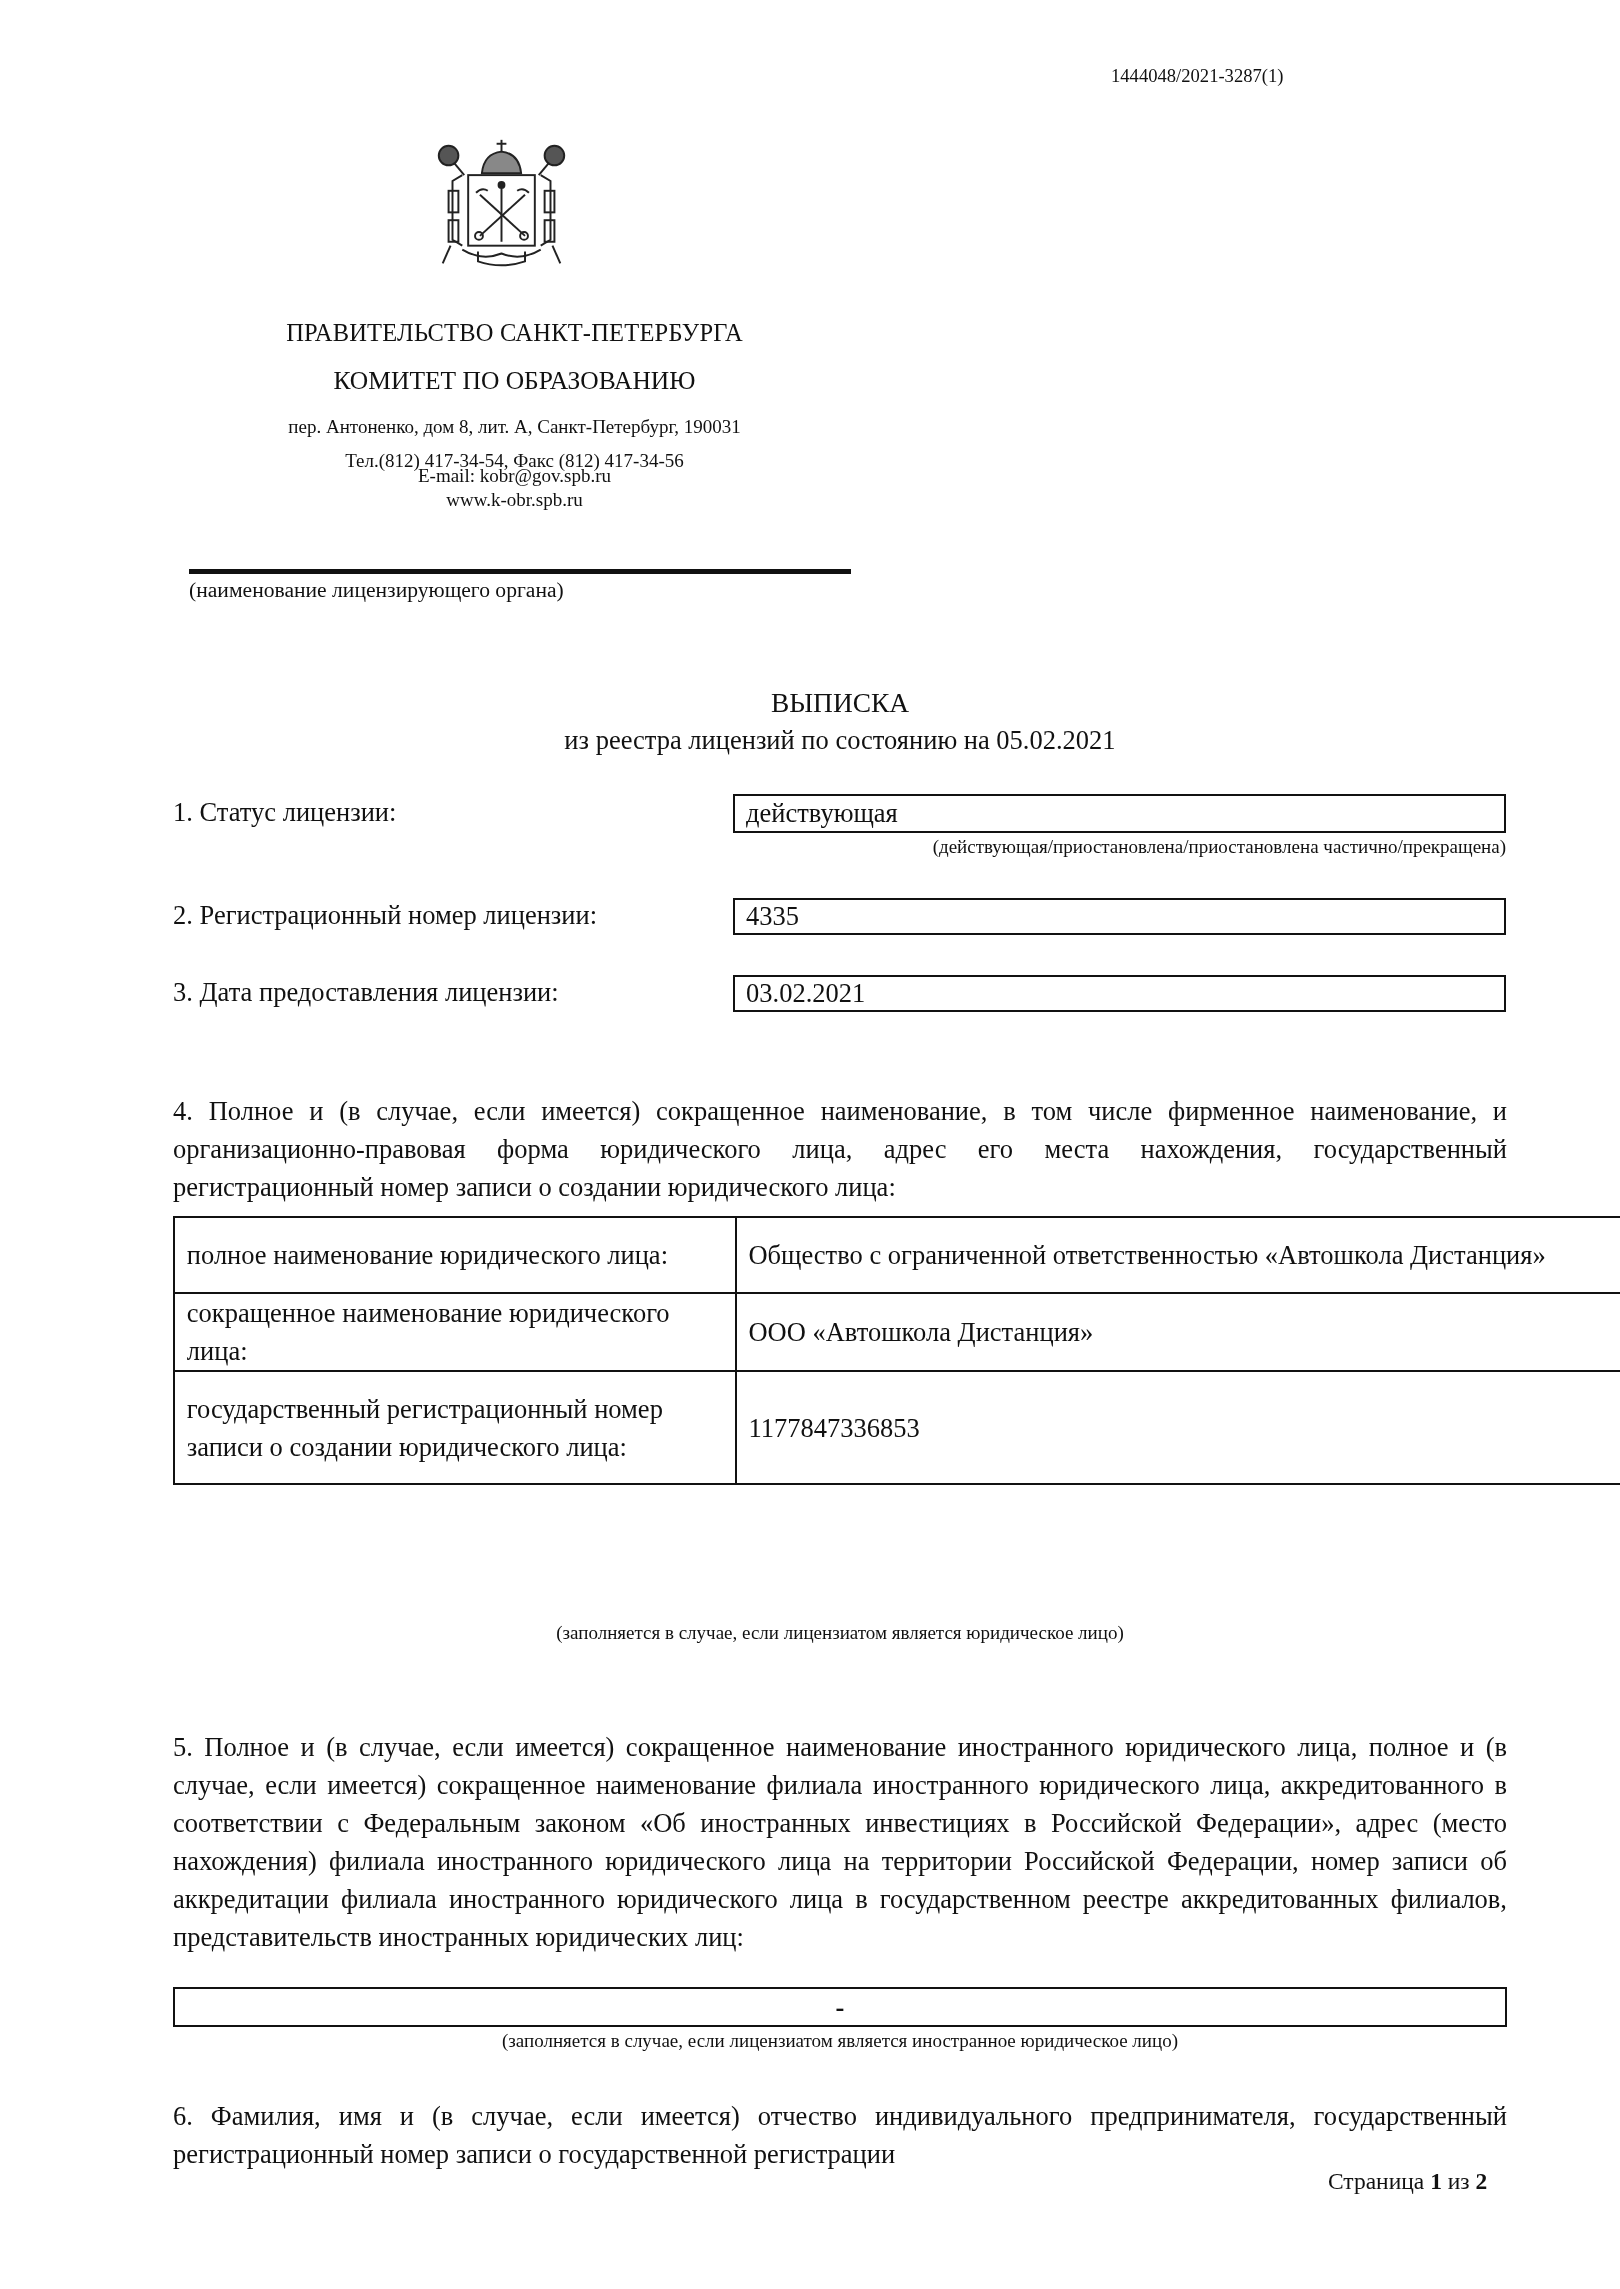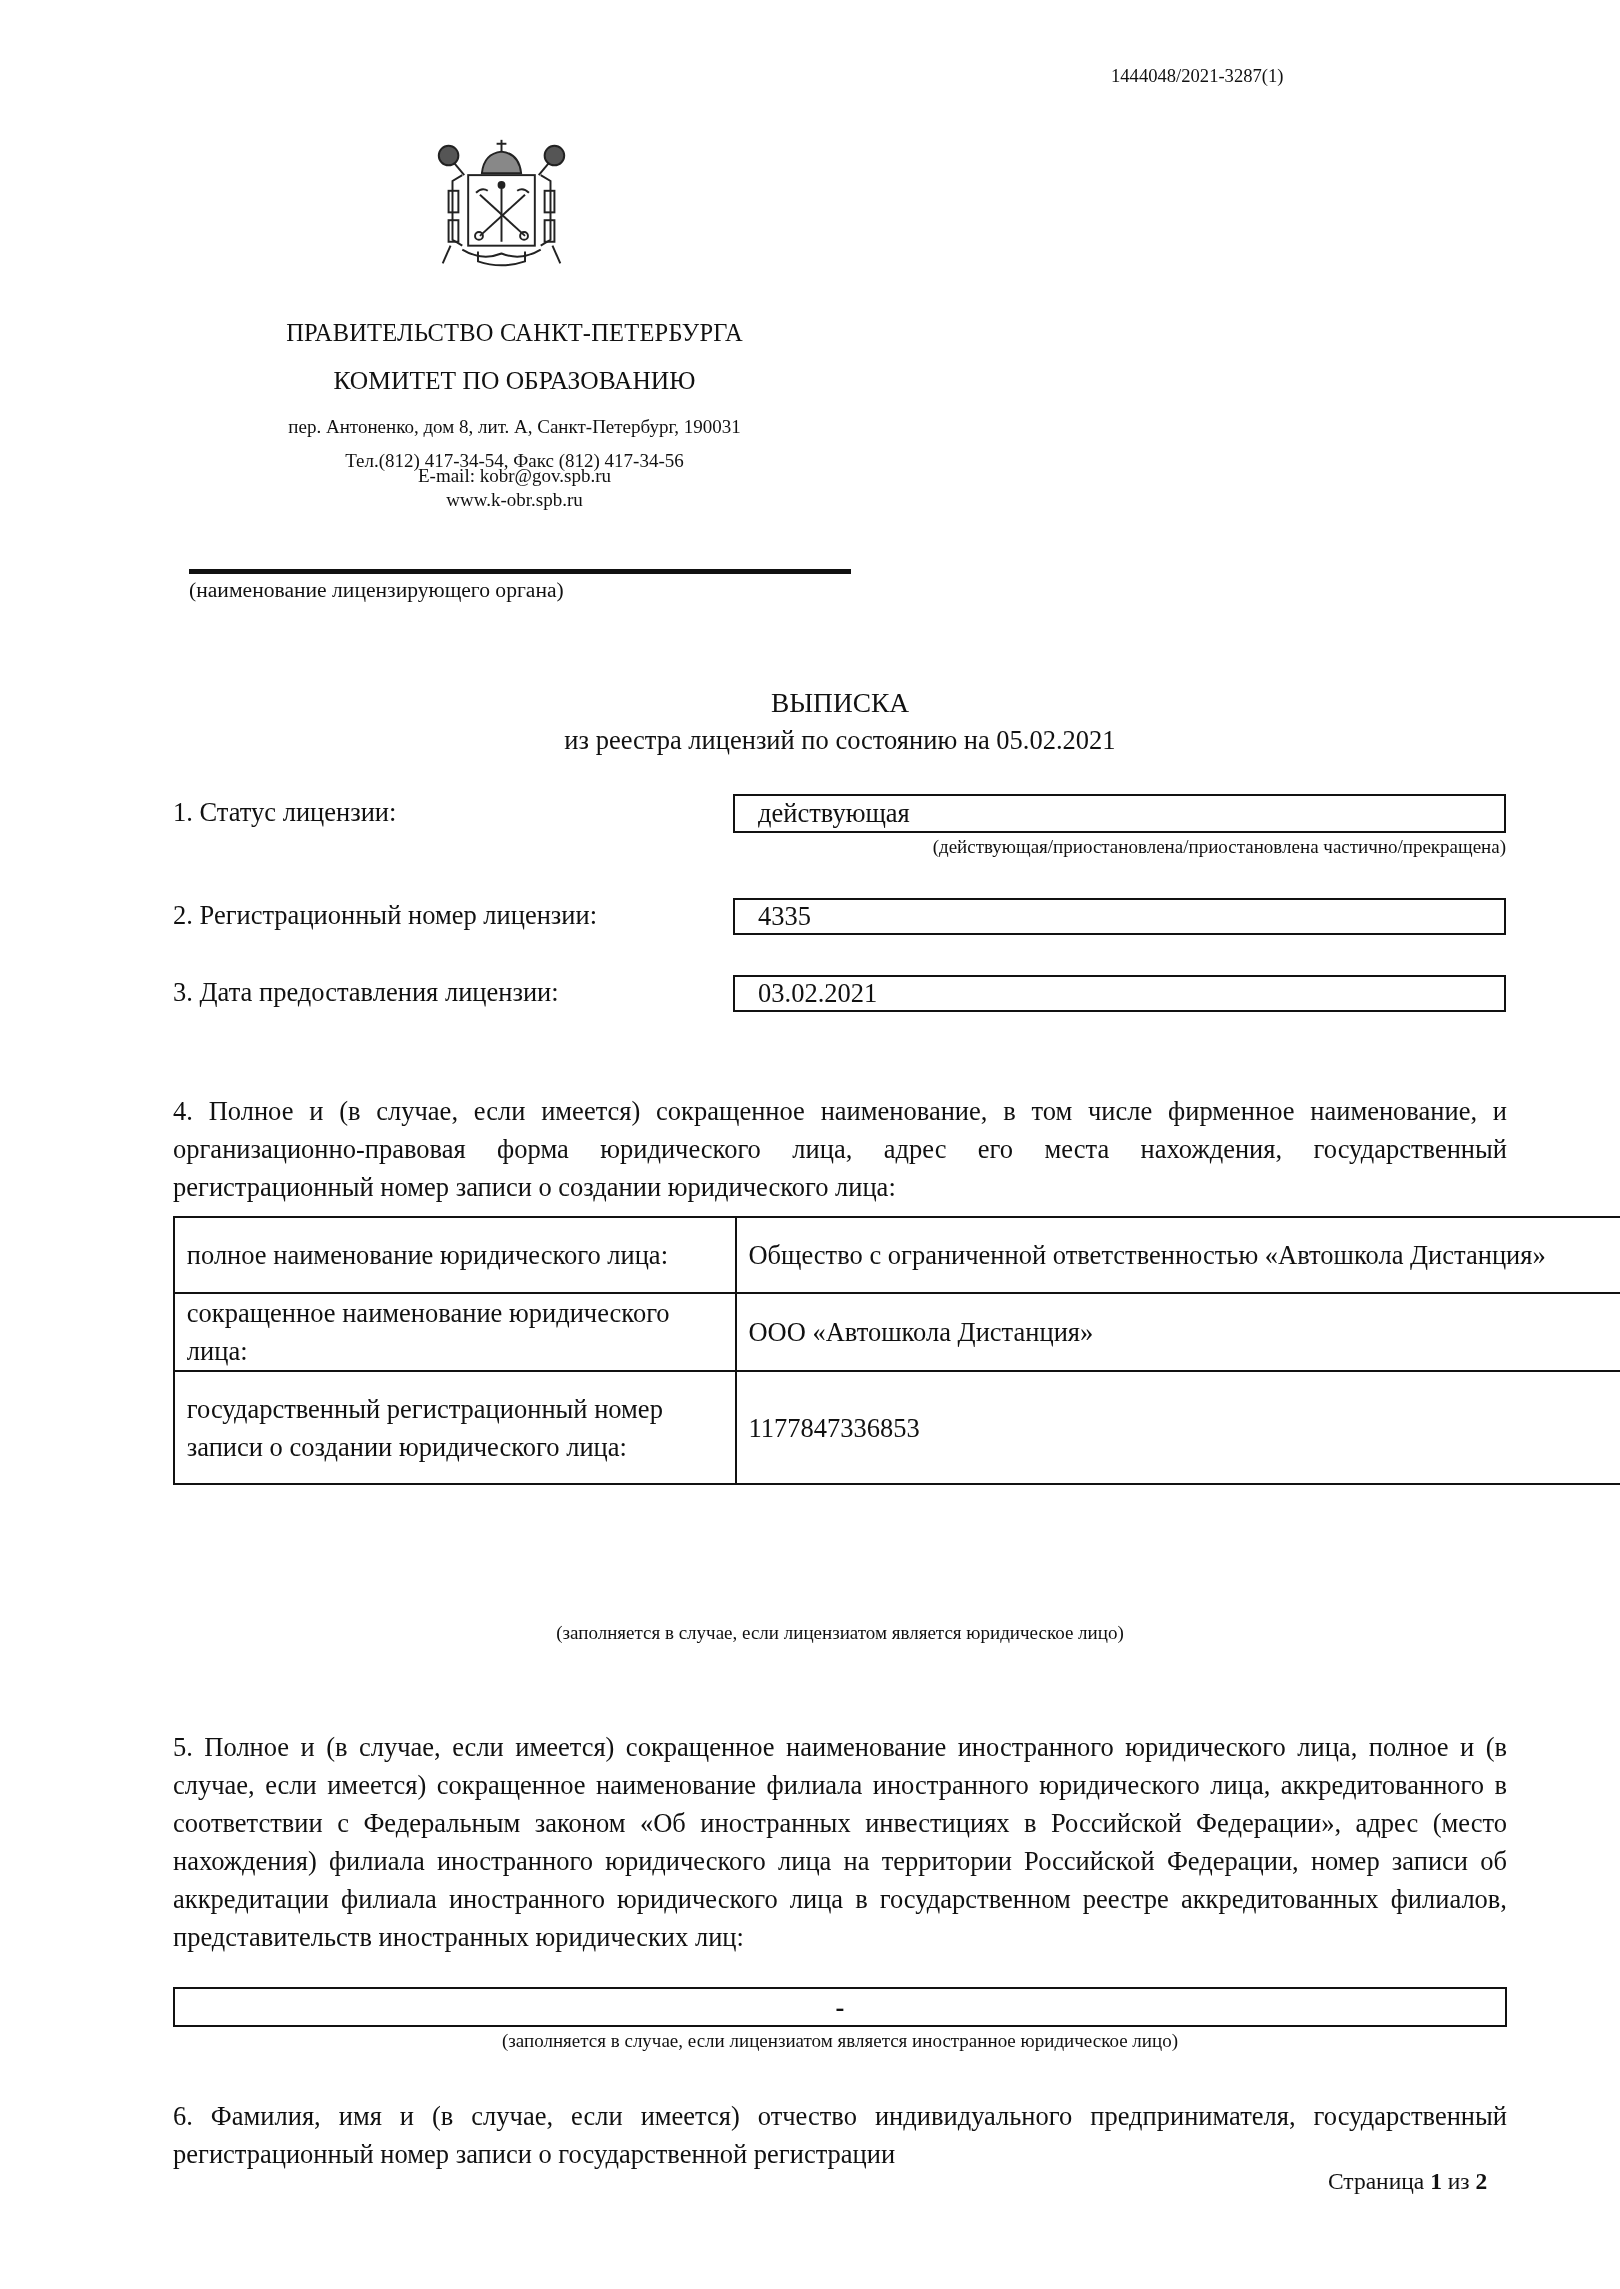--- a/index.html
+++ b/index.html
@@ -16,21 +16,21 @@
     .addr { font-size: 19px; line-height: 24.5px; }
     .addr1 { top: 415px; } .addr2 { top: 449px; } .addr3 { top: 464px; } .addr4 { top: 488px; }
     .org-line { left: 189px; top: 569px; width: 662px; height: 4.9px; background: #111; }
     .org-caption { left: 189px; top: 578px; width: 662px; font-size: 21.6px; }
     .title { left: 173px; width: 1334px; text-align: center; }
     .title-main { top: 688px; font-size: 27.4px; }
     .title-sub { top: 725px; font-size: 26.5px; }
     .row-label { left: 173px; font-size: 26.5px; }
     .box {
       left: 733px; width: 773px; border: 2px solid #111; box-sizing: border-box;
-      font-size: 26.5px; padding-left: 23px; display: flex; align-items: center;
+      font-size: 26.5px; padding-left: 11px; display: flex; align-items: center;
     }
     .box1 { top: 794px; height: 39px; }
     .box2 { top: 898px; height: 37px; }
     .box3 { top: 975px; height: 37px; }
     .lab1 { top: 797px; } .lab2 { top: 900px; } .lab3 { top: 977px; }
     .hint-status { left: 733px; top: 836px; width: 773px; text-align: right; font-size: 19px; }
     .para {
       left: 173px; width: 1334px; font-size: 26.5px; line-height: 38px;
       text-align: justify; text-align-last: left; margin-top: 40px;
     }

